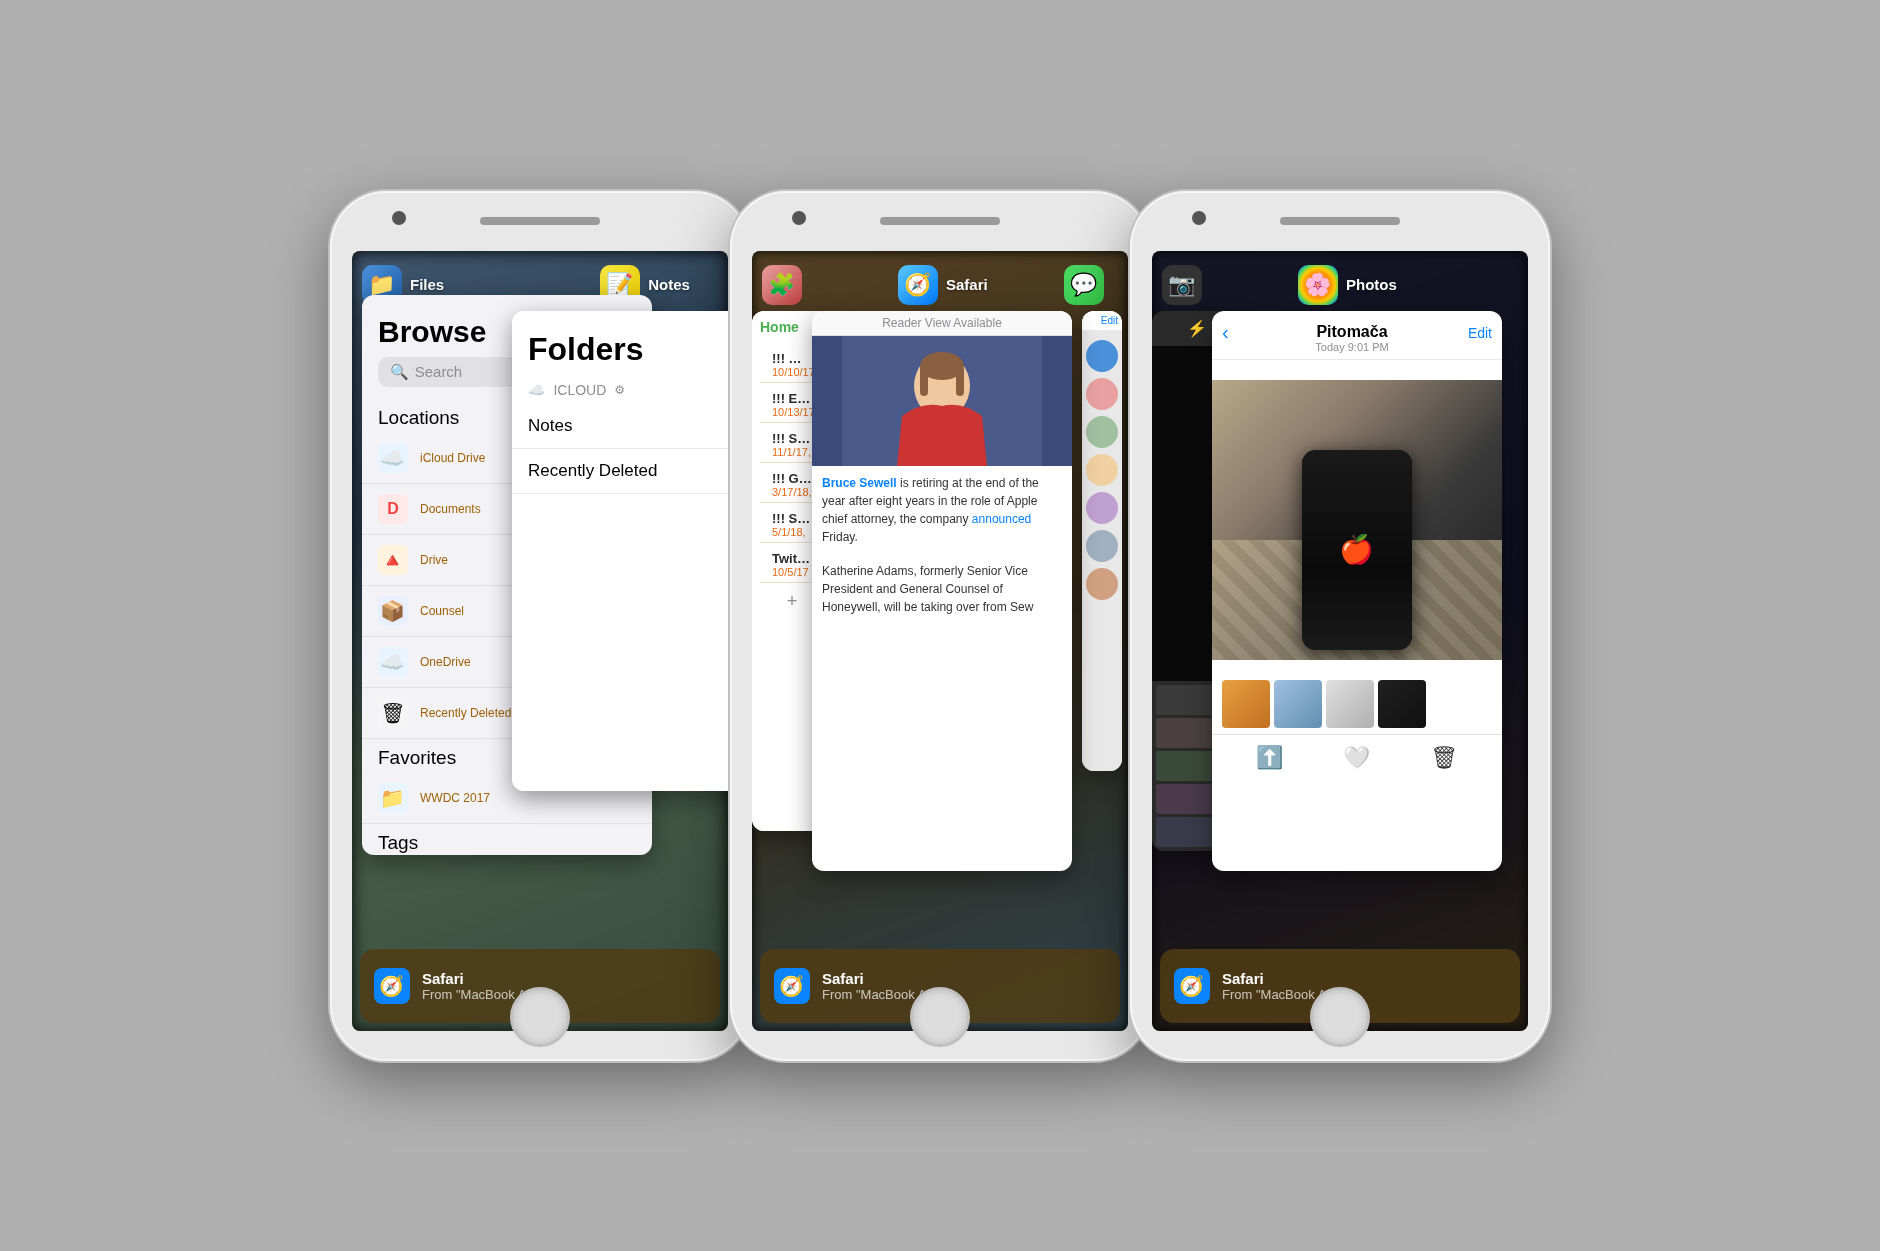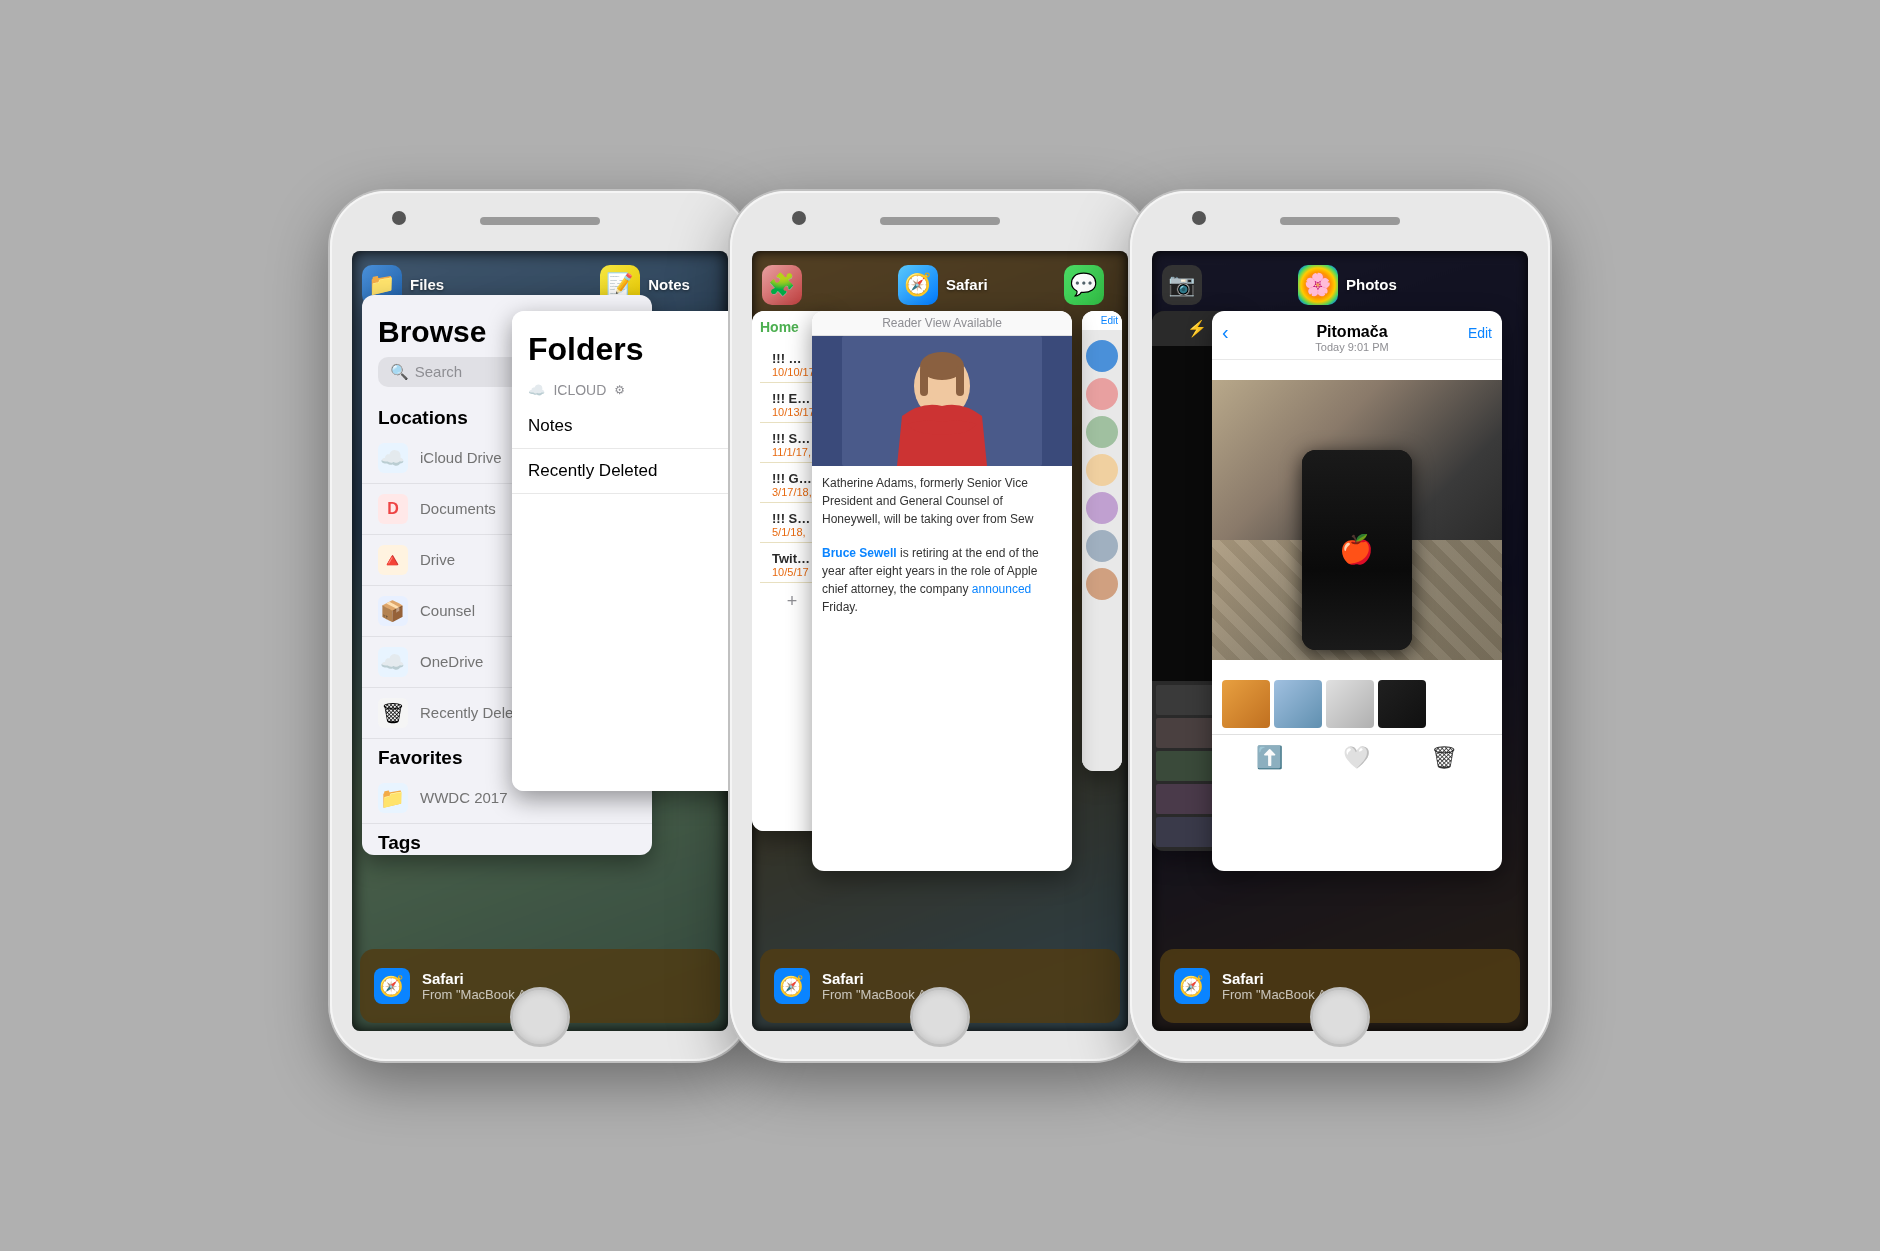--- a/index.html
+++ b/index.html
@@ -177,43 +177,43 @@
       border-radius: 10px;
       padding: 6px 12px;
       display: flex;
       align-items: center;
       gap: 6px;
       color: #8e8e93;
       font-size: 15px;
     }
     .files-section-title {
       font-size: 19px;
-      font-weight: 700;
+      font-weight: 400;
       color: #000;
       padding: 8px 16px 4px;
     }
     .files-list-item {
       display: flex;
       align-items: center;
       padding: 10px 16px;
       gap: 12px;
       border-bottom: 1px solid #e0e0e5;
     }
     .files-list-icon {
       width: 30px;
       height: 30px;
       border-radius: 6px;
       display: flex;
       align-items: center;
       justify-content: center;
       font-size: 20px;
     }
     .files-list-label {
-      font-size: 15px;
-      color: #737373;
+      font-size: 12px;
+      color: #a16207;
     }
 
     
     .notes-card-content {
       background: white;
       width: 100%;
       height: 100%;
       display: flex;
       flex-direction: column;
     }
@@ -606,27 +606,27 @@
 
                   <ellipse cx="130" cy="44" rx="20" ry="22" fill="#f0c8a0"></ellipse>
 
                   <ellipse cx="130" cy="30" rx="22" ry="14" fill="#8a6040"></ellipse>
                   <rect x="108" y="30" width="8" height="30" rx="4" fill="#8a6040"></rect>
                   <rect x="144" y="30" width="8" height="30" rx="4" fill="#8a6040"></rect>
                 </svg>
               </div>
 
               <div class="safari-article-text">
-                <span>Katherine Adams, formerly Senior Vice President and General Counsel of Honeywell, will be taking over from Sew</span>
-              </div>
-              <div class="safari-article-text">
                 <span class="safari-article-name">Bruce Sewell</span>
                 <span> is retiring at the end of the year after eight years in the role of Apple chief attorney, the company </span>
                 <span class="safari-link">announced</span>
                 <span> Friday.</span>
+              </div>
+              <div class="safari-article-text">
+                <span>Katherine Adams, formerly Senior Vice President and General Counsel of Honeywell, will be taking over from Sew</span>
               </div>
             </div>
           </div>
 
           <div class="app-card" style="width:40px;height:460px;top:60px;right:6px;left:auto;z-index:1;background:#f0f0f0;overflow:hidden;">
             <div style="height:100%;background:#e8e8e8;">
 
               <div style="padding:4px 4px;color:#0a84ff;font-size:10px;text-align:right;background:white;">Edit</div>
 
               <div style="padding:4px;">

